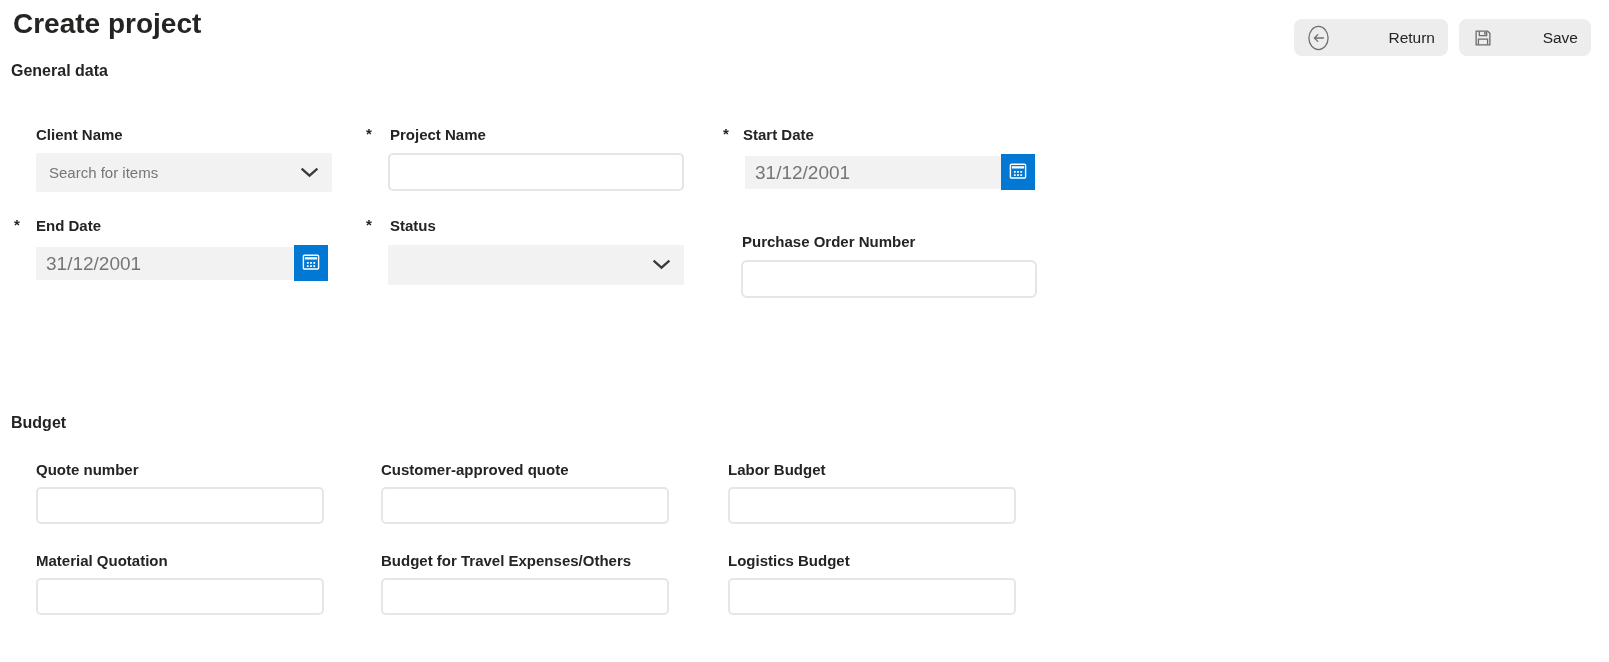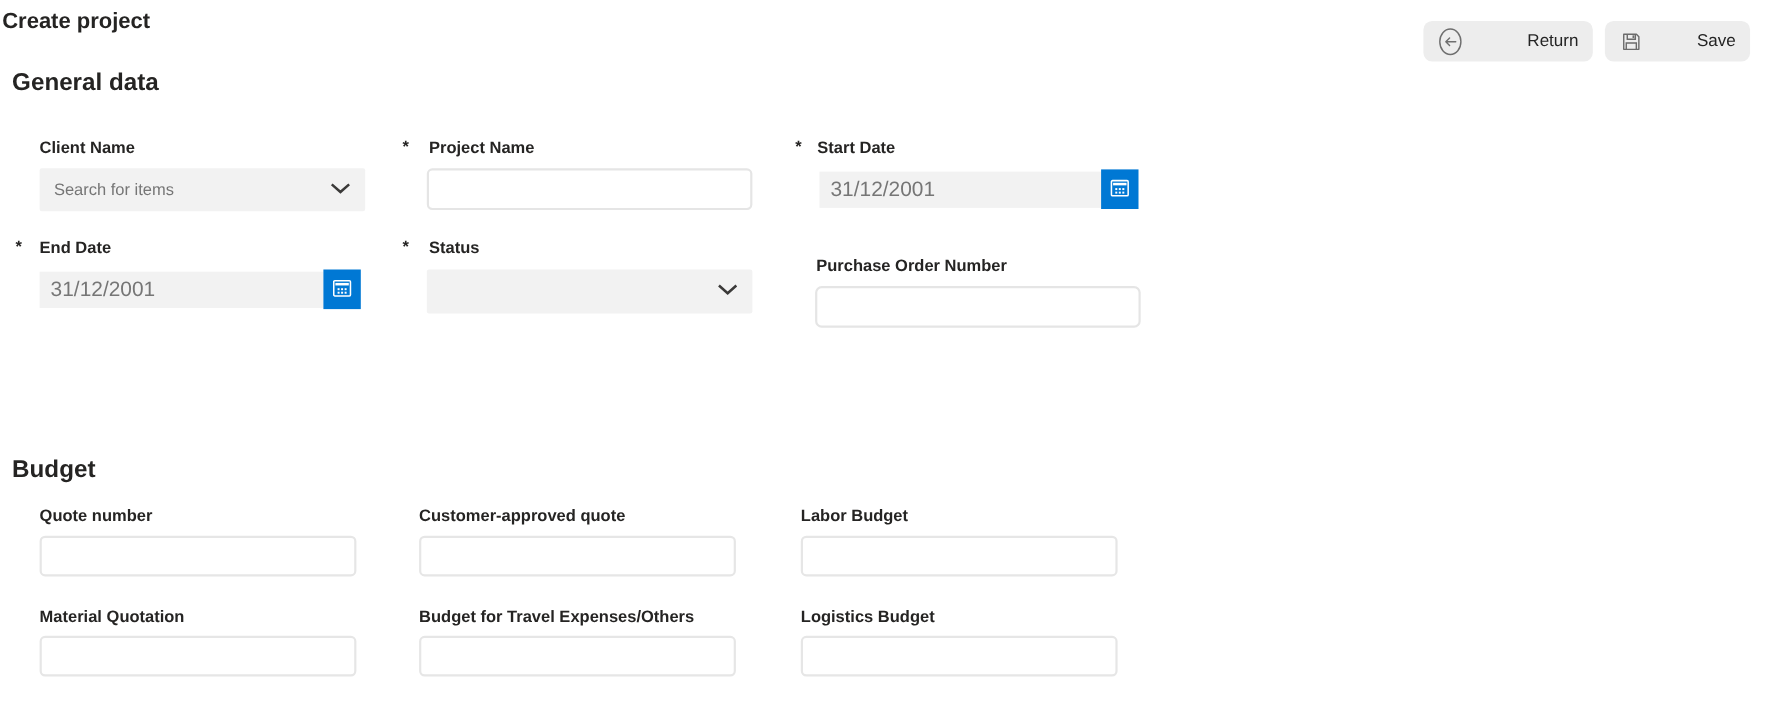--- a/index.html
+++ b/index.html
@@ -1,21 +1,21 @@
 <!DOCTYPE html>
 <html><head>
 <meta charset="utf-8">
 <style>
   * { margin:0; padding:0; box-sizing:border-box; }
   html,body { width:1609px; height:662px; background:#ffffff; overflow:hidden;
               font-family:"Liberation Sans", sans-serif; color:#242424; }
   .abs { position:absolute; }
 
-  .page-title { left:2px; top:8px; font-size:20px; font-weight:700; color:#252423; }
-  .section-header { font-size:22px; font-weight:700; color:#252423; }
+  .page-title { left:13px; top:8px; font-size:28px; font-weight:700; color:#252423; }
+  .section-header { font-size:16px; font-weight:700; color:#252423; }
 
   
   .toolbar-button { display:flex; align-items:center; justify-content:space-between;
       background:#ededed; border:none; border-radius:8px; height:37px;
       font-family:"Liberation Sans", sans-serif; font-size:15.5px; color:#242424;
       padding:0 13px; cursor:pointer;margin-left:35px; }
   .toolbar-button svg { display:block; }
 
   
   .field { position:absolute; }

